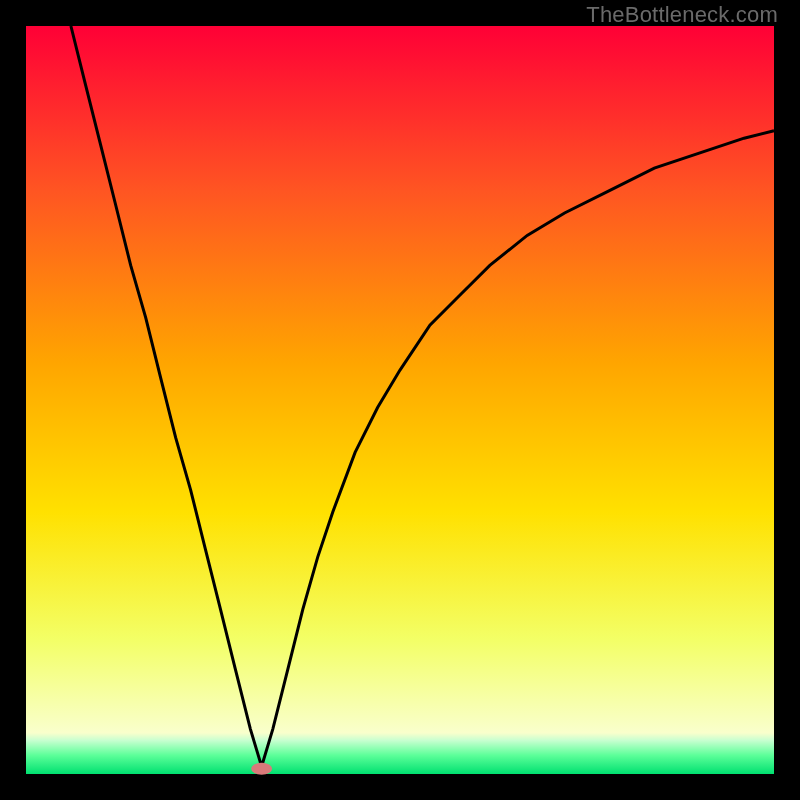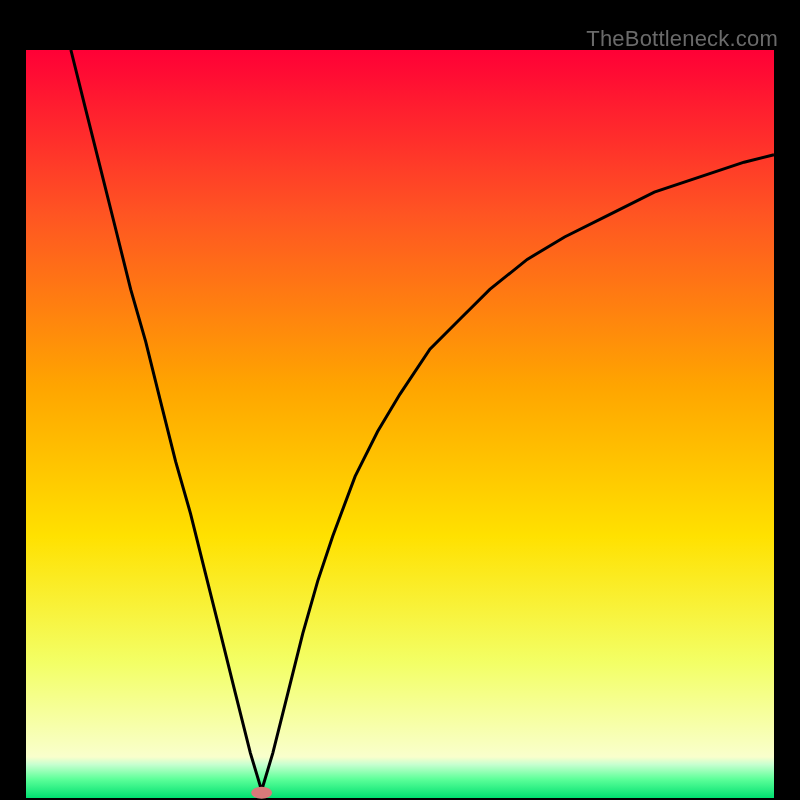--- a/index.html
+++ b/index.html
@@ -11,21 +11,20 @@
     overflow: hidden;
     font-family: Arial, Helvetica, sans-serif;
   }
   .frame {
     position: absolute;
     left: 0;
     top: 0;
     width: 800px;
     height: 604px;
     box-sizing: border-box;
-    margin-top: 24px;
   }
   .watermark {
     position: absolute;
     top: 2px;
     right: 22px;
     color: #6a6a6a;
     font-size: 22px;
     font-weight: 500;
     letter-spacing: 0.2px;
     user-select: none;

